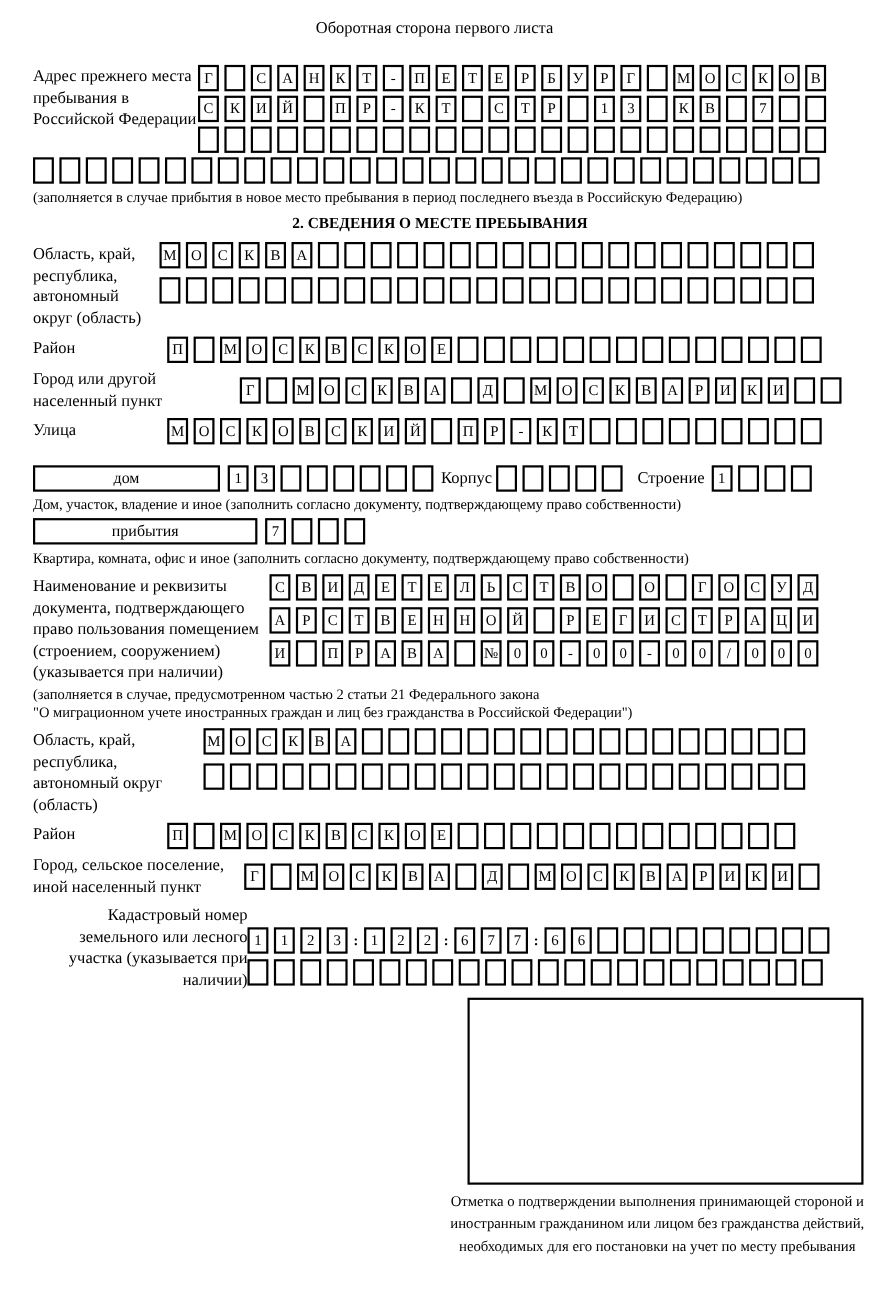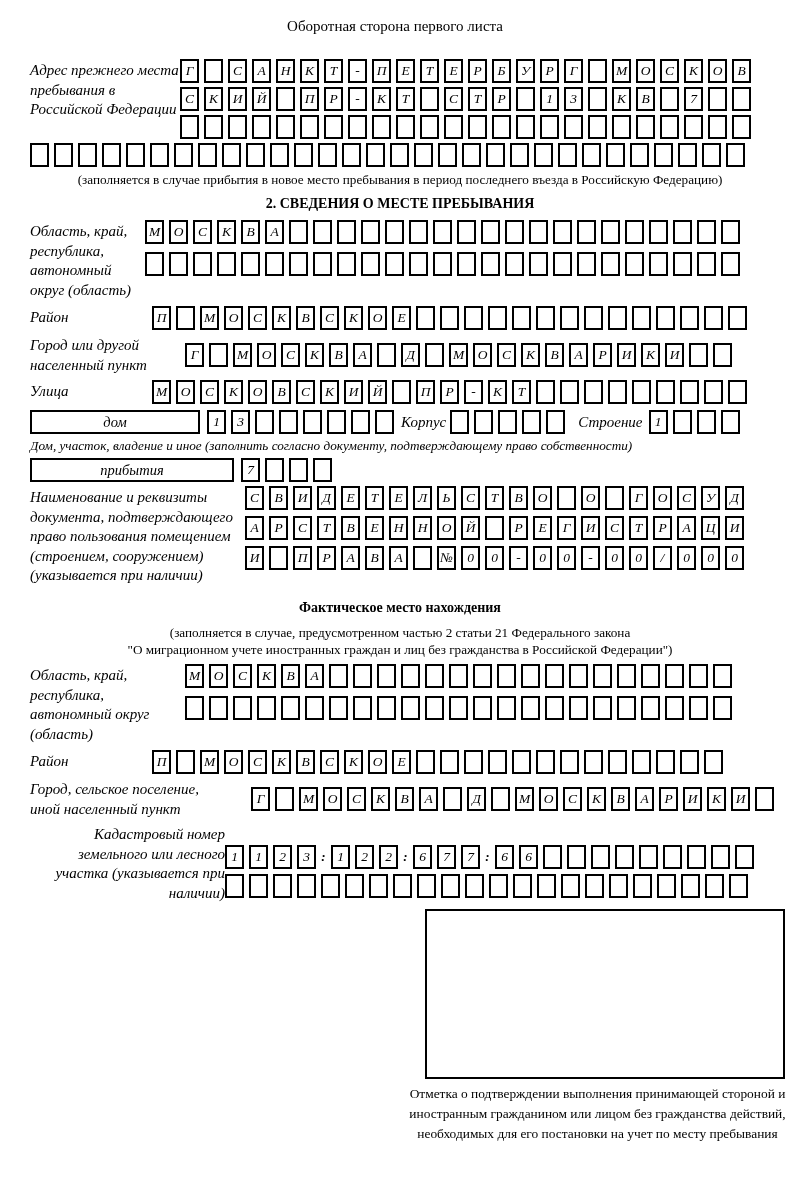--- a/index.html
+++ b/index.html
@@ -4,46 +4,46 @@
 <style>
   html,body{margin:0;padding:0;background:#fff;}
   body{
     width:800px;height:1180px;overflow:hidden;
     font-family:"Liberation Serif","DejaVu Serif",serif;
     color:#000;font-size:15px;
     position:relative;
   }
   .page{padding:14px 30px 0 30px;}
   .hdr{ text-align:center; font-size:15px; margin:4px 10px 24px 0;}
-  .frow{display:flex;font-style:italic;}
+  .frow{display:flex;}
   .rlabel{flex:0 0 auto; line-height:1.3; padding-top:2px;}
   .cells{display:flex; flex-wrap:nowrap; margin-bottom:4px;}
   .cell{
     flex:0 0 auto; box-sizing:content-box;
     width:15px;height:20px; border:2px solid #000; margin-right:5px;
     text-align:center; line-height:20px; font-size:13.5px; background:#fff;
   }
   .sep{flex:0 0 auto; width:5px; margin-right:5px; text-align:center; line-height:24px; font-weight:bold; font-size:13px;}
   .colstack{display:flex; flex-direction:column;}
   .note{font-size:13.2px; line-height:1.3;}
-  .note.center{text-align:center;}
+  .note.center{text-align:left;}
   .sect-title{text-align:center; font-weight:bold; font-size:14px; margin:8px 0 8px 0;}
   .widebox{
     box-sizing:content-box; border:2px solid #000; height:20px; line-height:20px;
     text-align:center; font-size:14.5px; background:#fff; flex:0 0 auto;
   }
   .inline-label{line-height:24px; flex:0 0 auto;}
   .chkbox{
     flex:0 0 auto; box-sizing:content-box; width:16px;height:20px;border:2px solid #000;
     text-align:center;line-height:20px;font-size:13.5px;margin:0 6px;
   }
   .stamp-wrap{margin-left:365px; width:405px; margin-top:6px;}
   .stamp-box{box-sizing:content-box; width:356px; height:166px; border:2px solid #000; margin-left:30px;}
   .stamp-note{text-align:center; font-size:13.4px; line-height:1.5; margin-top:5px;}
-  .mb2{margin-bottom:2px;} .mb4{margin-bottom:4px;font-style:italic;} .mb6{margin-bottom:6px;}
+  .mb2{margin-bottom:2px;} .mb4{margin-bottom:4px;} .mb6{margin-bottom:6px;}
 </style>
 </head>
 <body>
 
 <div class="page">
 
   <div class="hdr">Оборотная сторона первого листа</div>
 
   <div class="frow">
     <div class="rlabel" style="width:150px;">Адрес прежнего места пребывания в Российской Федерации</div>
@@ -248,21 +248,21 @@
         <span class="cell"></span>
         <span class="cell"></span>
         <span class="cell"></span>
         <span class="cell"></span>
         <span class="cell"></span>
         <span class="cell"></span>
         <span class="cell"></span>
       </div>
   </div>
 
-  <div class="frow" style="align-items:center;">
+  <div class="frow" style="align-items:center;justify-content:space-between;">
     <div class="rlabel" style="width:155px;">Город или другой населенный пункт</div>
     <div class="cells" style="margin-bottom:0;">
         <span class="cell">Г</span>
         <span class="cell"></span>
         <span class="cell">М</span>
         <span class="cell">О</span>
         <span class="cell">С</span>
         <span class="cell">К</span>
         <span class="cell">В</span>
         <span class="cell">А</span>
@@ -308,21 +308,21 @@
         <span class="cell"></span>
         <span class="cell"></span>
         <span class="cell"></span>
         <span class="cell"></span>
         <span class="cell"></span>
         <span class="cell"></span>
         <span class="cell"></span>
       </div>
   </div>
 
-  <div class="frow" style="margin-top:2px;">
+  <div class="frow" style="margin-top:15px;">
     <div class="widebox" style="width:166px;margin-right:7px;">дом</div>
     <div class="cells" style="margin-bottom:0;">
         <span class="cell">1</span>
         <span class="cell">3</span>
         <span class="cell"></span>
         <span class="cell"></span>
         <span class="cell"></span>
         <span class="cell"></span>
         <span class="cell"></span>
         <span class="cell"></span>
@@ -347,20 +347,21 @@
 
   <div class="frow">
     <div class="widebox" style="width:200px;margin-right:7px;">прибытия</div>
     <div class="cells" style="margin-bottom:0;">
         <span class="cell">7</span>
         <span class="cell"></span>
         <span class="cell"></span>
         <span class="cell"></span>
       </div>
   </div>
+  <div class="note mb6" style="margin-top:4px;">Квартира, комната, офис и иное (заполнить согласно документу, подтверждающему право собственности)</div>
 
 
   <div class="frow" style="margin-top:4px;">
     <div class="rlabel" style="width:215px;">Наименование и реквизиты документа, подтверждающего право пользования помещением (строением, сооружением) (указывается при наличии)</div>
     <div class="colstack">
       <div class="cells" style="margin-bottom:6px;">
           <span class="cell">С</span>
           <span class="cell">В</span>
           <span class="cell">И</span>
           <span class="cell">Д</span>
@@ -424,21 +425,20 @@
           <span class="cell">0</span>
           <span class="cell">0</span>
           <span class="cell">/</span>
           <span class="cell">0</span>
           <span class="cell">0</span>
           <span class="cell">0</span>
         </div>
     </div>
   </div>
 
-  <div class="sect-title" style="margin-top:14px;">Фактическое место нахождения</div>
   <div class="note center">(заполняется в случае, предусмотренном частью 2 статьи 21 Федерального закона</div>
   <div class="note center mb6">"О миграционном учете иностранных граждан и лиц без гражданства в Российской Федерации")</div>
 
   <div class="frow">
     <div class="rlabel" style="width:155px;">Область, край, республика, автономный округ (область)</div>
     <div class="colstack">
       <div class="cells" style="margin-bottom:8px;">
           <span class="cell">М</span>
           <span class="cell">О</span>
           <span class="cell">С</span>
@@ -514,21 +514,21 @@
         <span class="cell"></span>
         <span class="cell"></span>
         <span class="cell"></span>
         <span class="cell"></span>
         <span class="cell"></span>
         <span class="cell"></span>
         <span class="cell"></span>
       </div>
   </div>
 
-  <div class="frow" style="align-items:center;gap:29px;">
+  <div class="frow" style="align-items:center;">
     <div class="rlabel" style="width:192px;">Город, сельское поселение, иной населенный пункт</div>
     <div class="cells" style="margin-bottom:0;">
         <span class="cell">Г</span>
         <span class="cell"></span>
         <span class="cell">М</span>
         <span class="cell">О</span>
         <span class="cell">С</span>
         <span class="cell">К</span>
         <span class="cell">В</span>
         <span class="cell">А</span>

